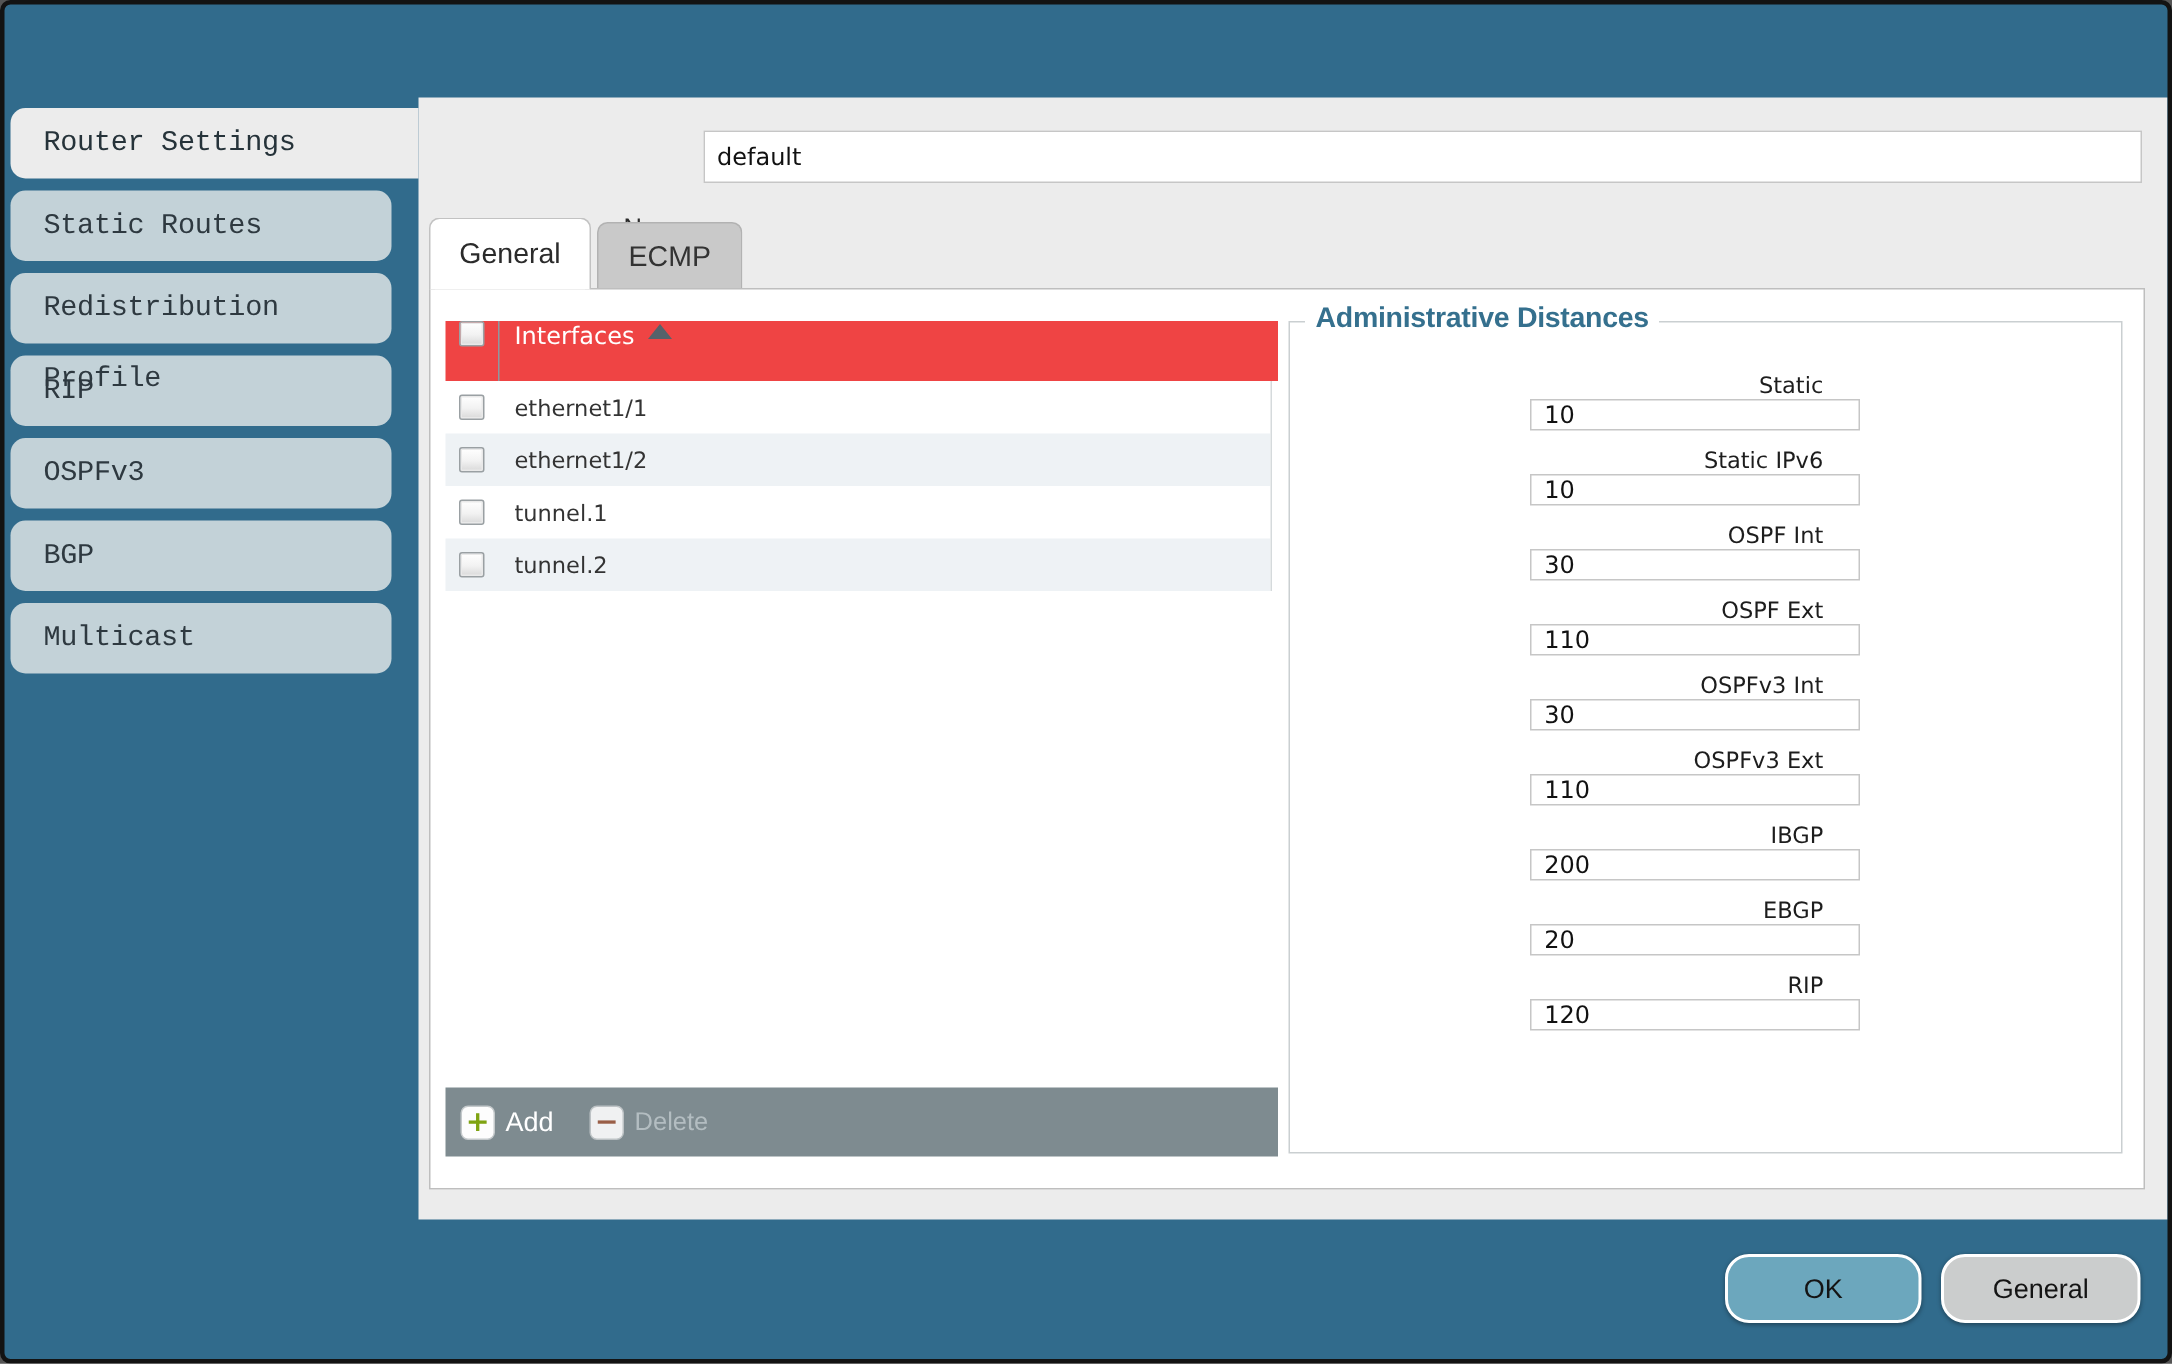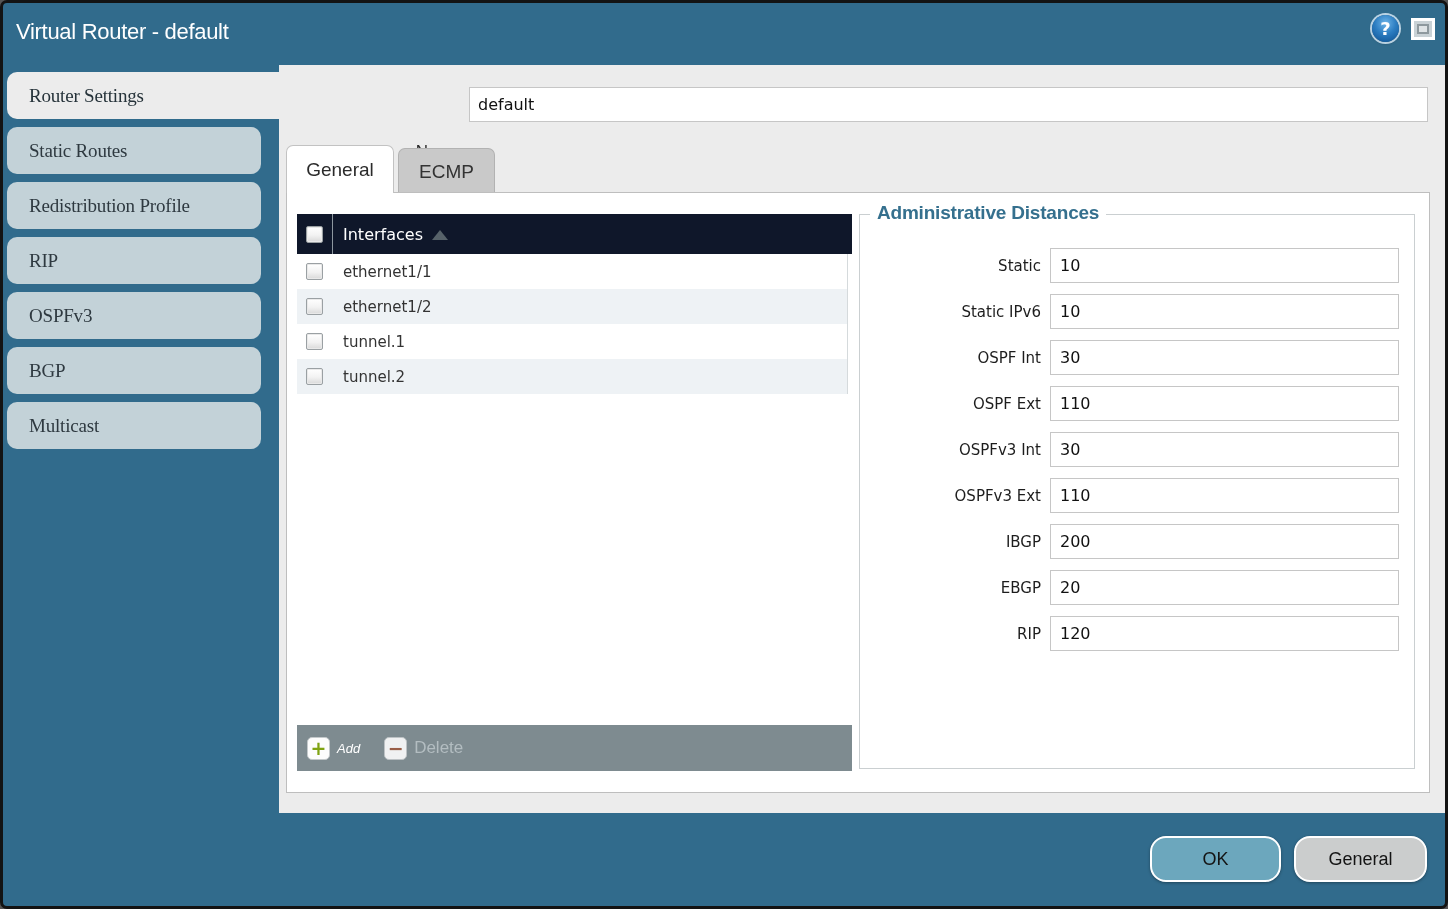--- a/index.html
+++ b/index.html
@@ -34,21 +34,21 @@
   .maximize-icon .inner {
     position:absolute; left:3px; top:3px; right:3px; bottom:3px;
     border:2px solid #8e999e; background:#dfe4e6;
   }
 
   
   .sidebar { position:absolute; left:4px; top:69px; width:272px; }
   .side-tab {
     height:47px; margin-bottom:8px; border-radius:10px;
     background:#C3D2D8; width:254px;
-    font-family:Liberation Serif, serif; font-size:19px; color:#2E3940;
+    font-family:Liberation Mono, monospace; font-size:19px; color:#2E3940;
     line-height:47px; padding-left:22px; cursor:pointer;
     letter-spacing:-0.2px;
   }
   .side-tab.active {
     background:#ECECEC; width:272px; border-radius:10px 0 0 10px; color:#26333a;
   }
 
   
   .content { position:absolute; left:276px; top:62px; right:0; height:748px; background:#ECECEC; }
 
@@ -81,21 +81,21 @@
     position:absolute; left:7px; top:127px; width:1144px; height:601px;
     background:#fff; border:1px solid #BEBEBE; z-index:2;
   }
 
   
   .iface-table {
     position:absolute; left:10px; top:21px; width:555px; height:557px;
     display:flex; flex-direction:column; background:#fff;
   }
   .iface-header {
-    height:40px; background:#0f172a; display:flex; align-items:center; flex:none;
+    height:40px; background:#ef4444; display:flex; align-items:flex-start; flex:none;
   }
   .iface-header .hdr-sep { width:1px; height:40px; background:#8d979f; margin-left:9px; }
   .iface-header .hdr-label { color:#fff; font-size:16px; margin-left:10px; }
   .sort-asc-icon {
     width:0; height:0; margin-left:9px; margin-top:2px;
     border-left:8px solid transparent; border-right:8px solid transparent;
     border-bottom:10px solid #57626A;
   }
   .cb {
     width:17px; height:17px; flex:none;
@@ -118,37 +118,37 @@
     height:46px; background:#7E8B90; flex:none;
     display:flex; align-items:center; padding-left:10px;
   }
   .mini-btn { display:flex; align-items:center; cursor:pointer; }
   .mini-icon {
     width:23px; height:23px; background:#fdfdfd; border-radius:5px;
     border:1px solid #c4c9cb; text-align:center; line-height:21px;
     font-size:19px; font-weight:bold;
   }
   .add-btn .mini-icon { color:#7fa312; }
-  .add-btn .btn-label { color:#fff; font-size:13px; margin-left:7px; font-family:"Liberation Sans",sans-serif;font-style:italic; }
+  .add-btn .btn-label { color:#fff; font-size:18px; margin-left:7px; font-family:"Liberation Sans",sans-serif; }
   .delete-btn { margin-left:24px; cursor:default; }
   .delete-btn .mini-icon { color:#9c5a40; opacity:.9; }
   .delete-btn .btn-label { color:#b3bdc1; font-size:17px; margin-left:7px; font-family:"Liberation Sans",sans-serif; }
 
   
   .fieldset {
     position:absolute; left:572px; top:21px; width:556px; height:555px;
     border:1px solid #CACFD1;
   }
   .fieldset .legend {
     position:absolute; top:-13px; left:10px; background:#fff; padding:0 7px;
     font-family:"Liberation Sans",sans-serif; font-weight:bold; font-size:19px;
     color:#35708E; letter-spacing:-0.2px;
   }
   .fs-form { padding:33px 15px 0 0; }
-  .fs-row { display:flex; align-items:center; margin-bottom:11px; }
+  .fs-row { display:flex; align-items:center; margin-bottom:11px;flex-direction:column; }
   .fs-row .fs-label {
     width:190px; text-align:right; font-size:15px; color:#1d1d1d; padding-right:9px; flex:none;
   }
   .fs-row .fs-input {
     flex:1; height:35px; border:1px solid #C6C6C6; background:#fff;
     font-size:16px; color:#111; padding:0 9px; font-family:"DejaVu Sans",sans-serif;
   }
 
   
   .dlg-btn {
@@ -159,27 +159,20 @@
     box-shadow:0 1px 3px rgba(0,0,0,.35);
   }
   .ok-btn { left:1147px; width:131px; background:#6CA7BD; }
   .cancel-btn { left:1291px; width:133px; background:#CBCDCD; }
 </style>
 </head>
 <body>
 
 <div class="window">
 
-  <div class="titlebar">
-    <div class="title-text">Virtual Router - default</div>
-    <div class="help-icon">?</div>
-    <div class="maximize-icon">
-      <div class="inner"></div>
-    </div>
-  </div>
 
   <div class="sidebar">
     <div class="side-tab active">Router Settings</div>
     <div class="side-tab">Static Routes</div>
     <div class="side-tab">Redistribution Profile</div>
     <div class="side-tab">RIP</div>
     <div class="side-tab">OSPFv3</div>
     <div class="side-tab">BGP</div>
     <div class="side-tab">Multicast</div>
   </div>

